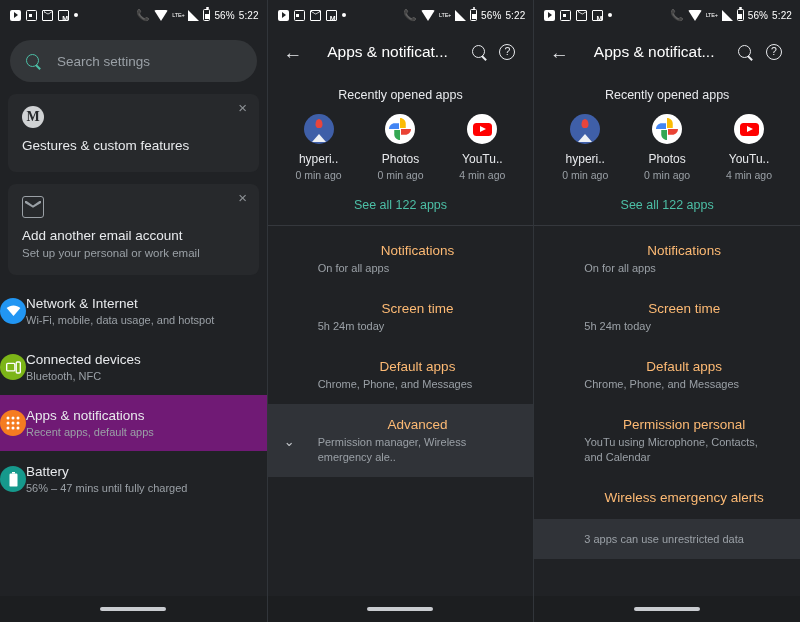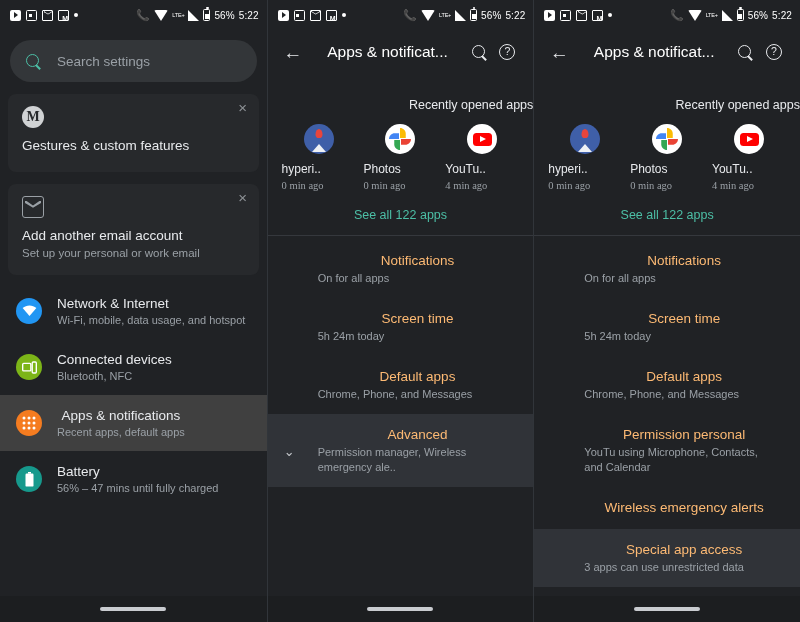--- a/index.html
+++ b/index.html
@@ -71,22 +71,22 @@
   .moto:after{ content:"M"; position:absolute; inset:0; text-align:center; line-height:22px;
     font-size:14px; color:#27292c; font-weight:700; font-family:"Liberation Serif",serif;}
   .gmail{ border:1.7px solid #9aa0a6; border-radius:3px; position:relative; }
   .gmail:after{content:""; position:absolute; left:2px; top:4px; right:2px; height:8px;
      background:#9aa0a6; clip-path:polygon(0 0,10% 0,50% 55%,90% 0,100% 0,100% 25%,50% 85%,0 25%);}
   .card-title{ color:#e8eaed; font-size:13.5px; line-height:17px; }
   .card-sub{ color:#9aa0a6; font-size:11.5px; margin-top:2px; line-height:15px; }
 
   
   .setlist{ margin-top:8px; }
-  .setrow{ display:flex; align-items:center; gap:15px; padding:11px 16px; }
-  .setrow.sel{ background:#404040;text-align:center; }
+  .setrow{ display:flex; align-items:center; padding:11px 0; }
+  .setrow.sel{ background:#701a75; }
   .sicon{ width:26px; height:26px; border-radius:50%; flex:none; position:relative;
     display:flex; align-items:center; justify-content:center; }
   .sicon svg{ display:block; }
   .stext{ min-width:0; }
   .stitle{ color:#e8eaed; font-size:13.5px; line-height:17px; }
   .ssub{ color:#9aa0a6; font-size:11px; line-height:15px; margin-top:1px; white-space:nowrap;}
 
   
   .appbar{ height:44px; display:flex; align-items:center; padding:0 12px; gap:0; }
   .ab-back{ width:26px; height:26px; display:flex; align-items:center; justify-content:center;
@@ -95,26 +95,26 @@
      padding-left:4px; white-space:nowrap; overflow:hidden; }
   .ab-ico{ width:28px; height:28px; display:flex; align-items:center; justify-content:center; }
   .mag2{ width:15px; height:15px; position:relative;}
   .mag2:before{content:""; position:absolute; left:0;top:0; width:11px;height:11px;
      border:1.7px solid #e8eaed; border-radius:50%;}
   .mag2:after{content:""; position:absolute; left:10px; top:10px; width:5.5px; height:1.7px;
      background:#e8eaed; transform:rotate(45deg); transform-origin:left;}
   .help{ width:16px; height:16px; border:1.5px solid #e8eaed; border-radius:50%;
      color:#e8eaed; font-size:10.5px; line-height:13px; text-align:center; }
 
-  .sec-hd{ text-align:right; color:#e8eaed; font-size:12.5px; margin:24px 0 0 0; }
+  .sec-hd{ text-align:center; color:#e8eaed; font-size:12.5px; margin:14px 0 0 0; }
   .apps-row{ display:flex; justify-content:space-around; margin-top:12px; padding:0 10px; }
-  .app{ text-align:left; width:74px; }
+  .app{ text-align:center; width:74px; }
   .app-ic{ width:30px; height:30px; border-radius:50%; margin:0 auto 8px auto; position:relative; overflow:hidden;}
   .app-nm{ color:#e8eaed; font-size:12px; line-height:14px; }
-  .app-tm{ color:#9aa0a6; font-size:10.5px; margin-top:3px; line-height:13px;font-family:Liberation Serif, serif;}
+  .app-tm{ color:#9aa0a6; font-size:10.5px; margin-top:3px; line-height:13px;}
   .seeall{ text-align:center; color:#4cbfa6; font-size:12.5px; margin-top:16px; }
   .divider{ height:1px; background:#35383d; margin-top:13px; }
 
   .drow{ padding:12px 16px 12px 50px; }
   .drow.hl{ background:#303338; }
   .drow.chev{ position:relative; }
   .chevron{ position:absolute; left:16px; top:50%; transform:translateY(-50%);
      color:#c5c8cc; font-size:13px; line-height:13px; }
   .dtitle{ color:#fdba74; font-size:13.5px; line-height:18px;text-align:center; }
   .dsub{ color:#9aa0a6; font-size:11px; line-height:15px; margin-top:1px; }
@@ -432,21 +432,20 @@
         <div class="dsub">Chrome, Phone, and Messages</div>
       </div>
       <div class="drow">
         <div class="dtitle">Permission personal</div>
         <div class="dsub" style="max-width:180px">YouTu using Microphone, Contacts, and Calendar</div>
       </div>
       <div class="drow">
         <div class="dtitle">Wireless emergency alerts</div>
       </div>
       <div class="drow hl">
-        <div class="dtitle">Special app access</div>
         <div class="dsub">3 apps can use unrestricted data</div>
       </div>
     </div>
 
     <div class="navbar">
       <div class="pill"></div>
     </div>
   </div>
 
 </div>

